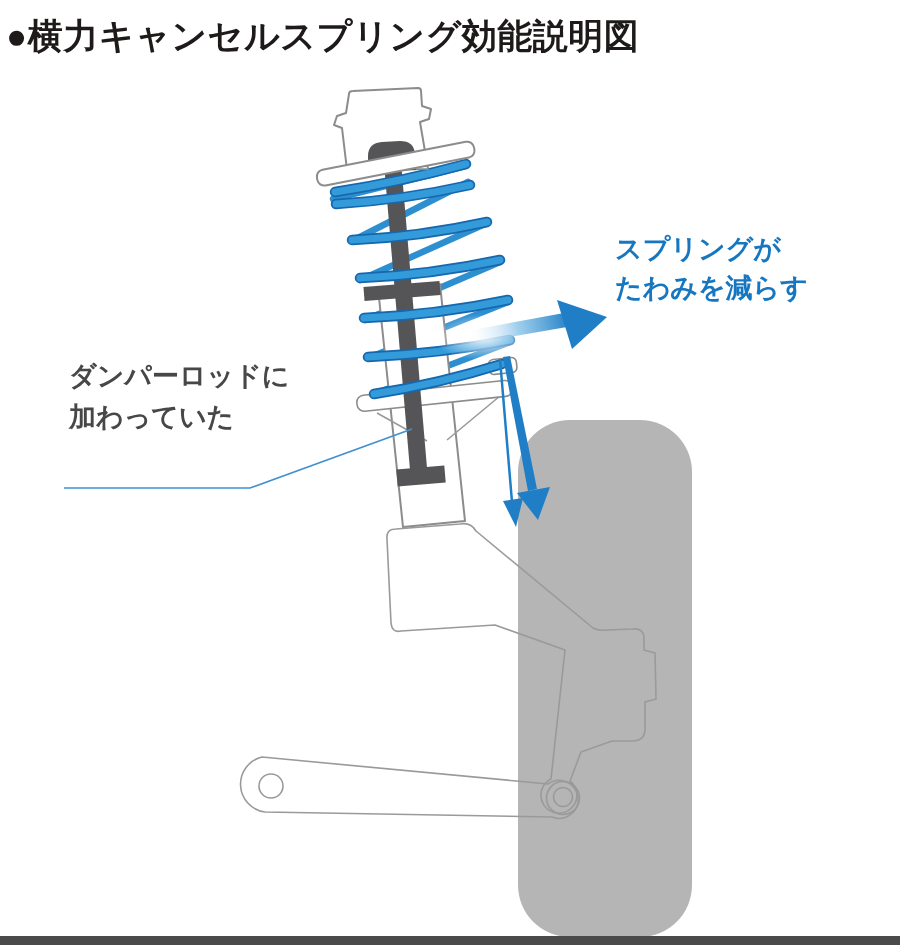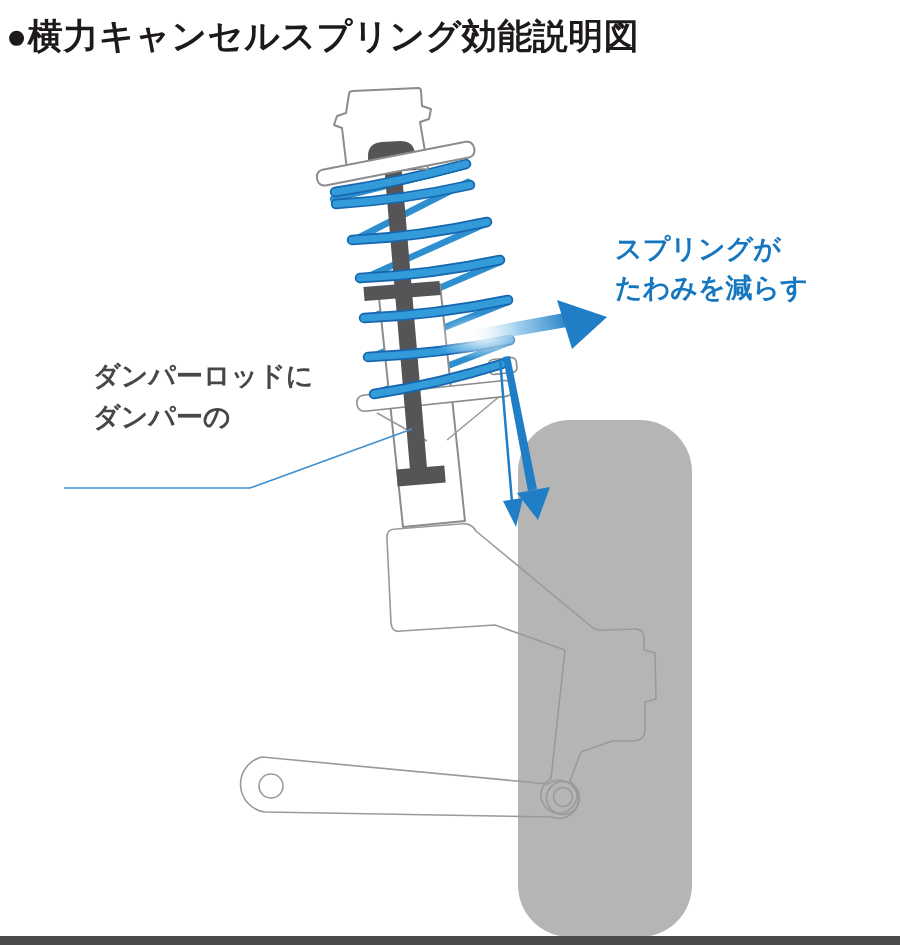--- a/index.html
+++ b/index.html
@@ -3,21 +3,21 @@
 <meta charset="utf-8">
 <style>
   html,body{margin:0;padding:0;background:#fff;}
   #stage{
     position:relative;width:900px;height:945px;background:#fff;overflow:hidden;
     font-family:"Liberation Sans","DejaVu Sans",sans-serif;
   }
   #stage svg{position:absolute;left:0;top:0;}
   .txt{position:absolute;font-weight:700;white-space:nowrap;}
   #title{left:6px;top:13px;font-size:35px;font-weight:800;color:var(--ink);letter-spacing:.5px;}
-  #label-left{left:69px;top:356px;font-size:27px;line-height:41px;color:var(--gray-text);margin-left:24px;}
+  #label-left{left:69px;top:356px;font-size:27px;line-height:41px;color:var(--gray-text);}
   #label-right{left:615px;top:230px;font-size:27px;line-height:39px;color:var(--blue-text);}
 
   
   .tire{fill:var(--tire);}
   .ground{fill:var(--ground);}
   .thin{fill:none;stroke:var(--outline2);stroke-width:1.6;stroke-linejoin:round;}
   .white{fill:#fff;stroke:var(--outline);stroke-width:2;stroke-linejoin:round;}
   .whitethin{fill:#fff;stroke:var(--outline);stroke-width:1.6;stroke-linejoin:round;}
   .dark{fill:var(--rod);}
   .darkline{stroke:var(--rod);fill:none;}
@@ -129,20 +129,20 @@
       <polygon class="blue" points="517,493 550,487 538,520"></polygon>
     </g>
 
     <polyline class="leader" points="64,488 250,488 412,429"></polyline>
   </svg>
 
   <div id="title" class="txt">●横力キャンセルスプリング効能説明図</div>
 
   <div id="label-left" class="txt">
     <div>ダンパーロッドに</div>
-    <div>ダンパーの</div>
+    <div>加わっていた</div>
   </div>
 
   <div id="label-right" class="txt">
     <div>スプリングが</div>
     <div>たわみを減らす</div>
   </div>
 </div>
 
 </body></html>

